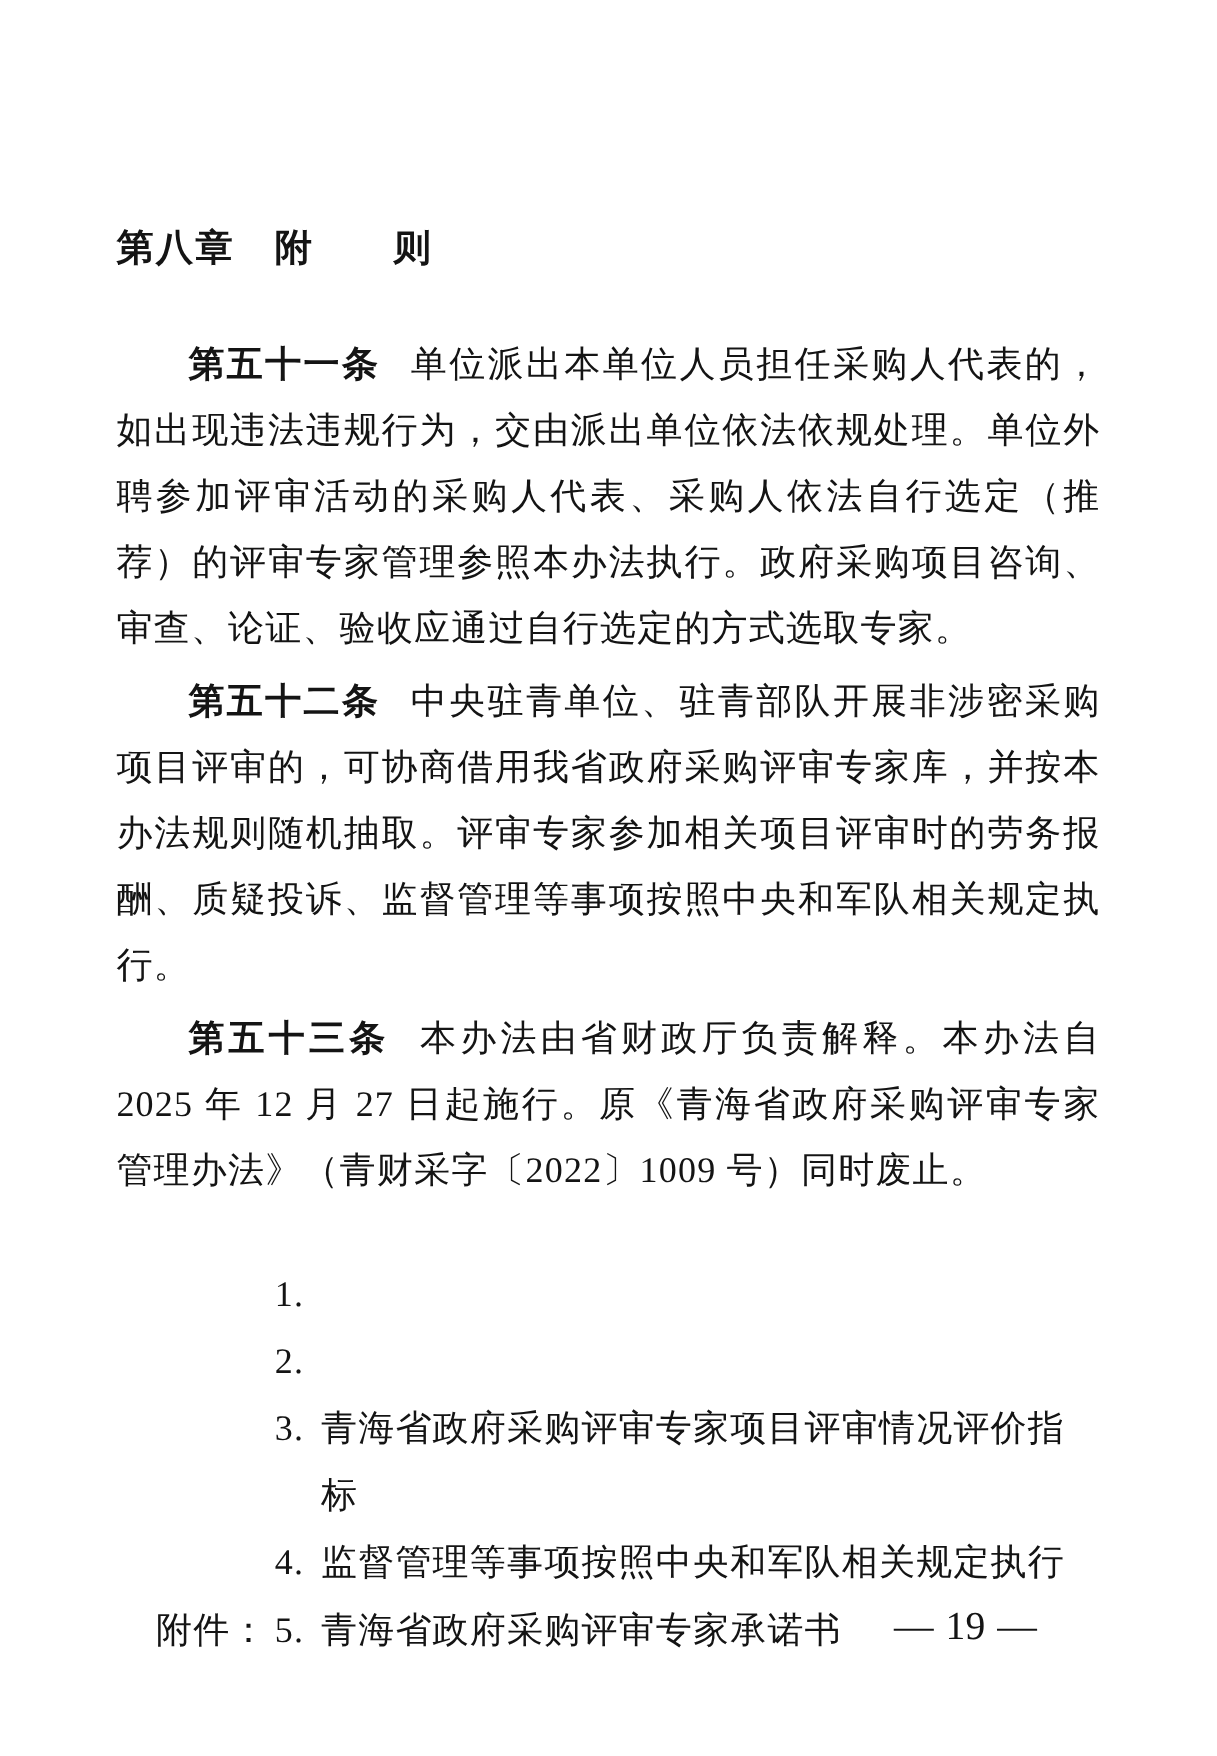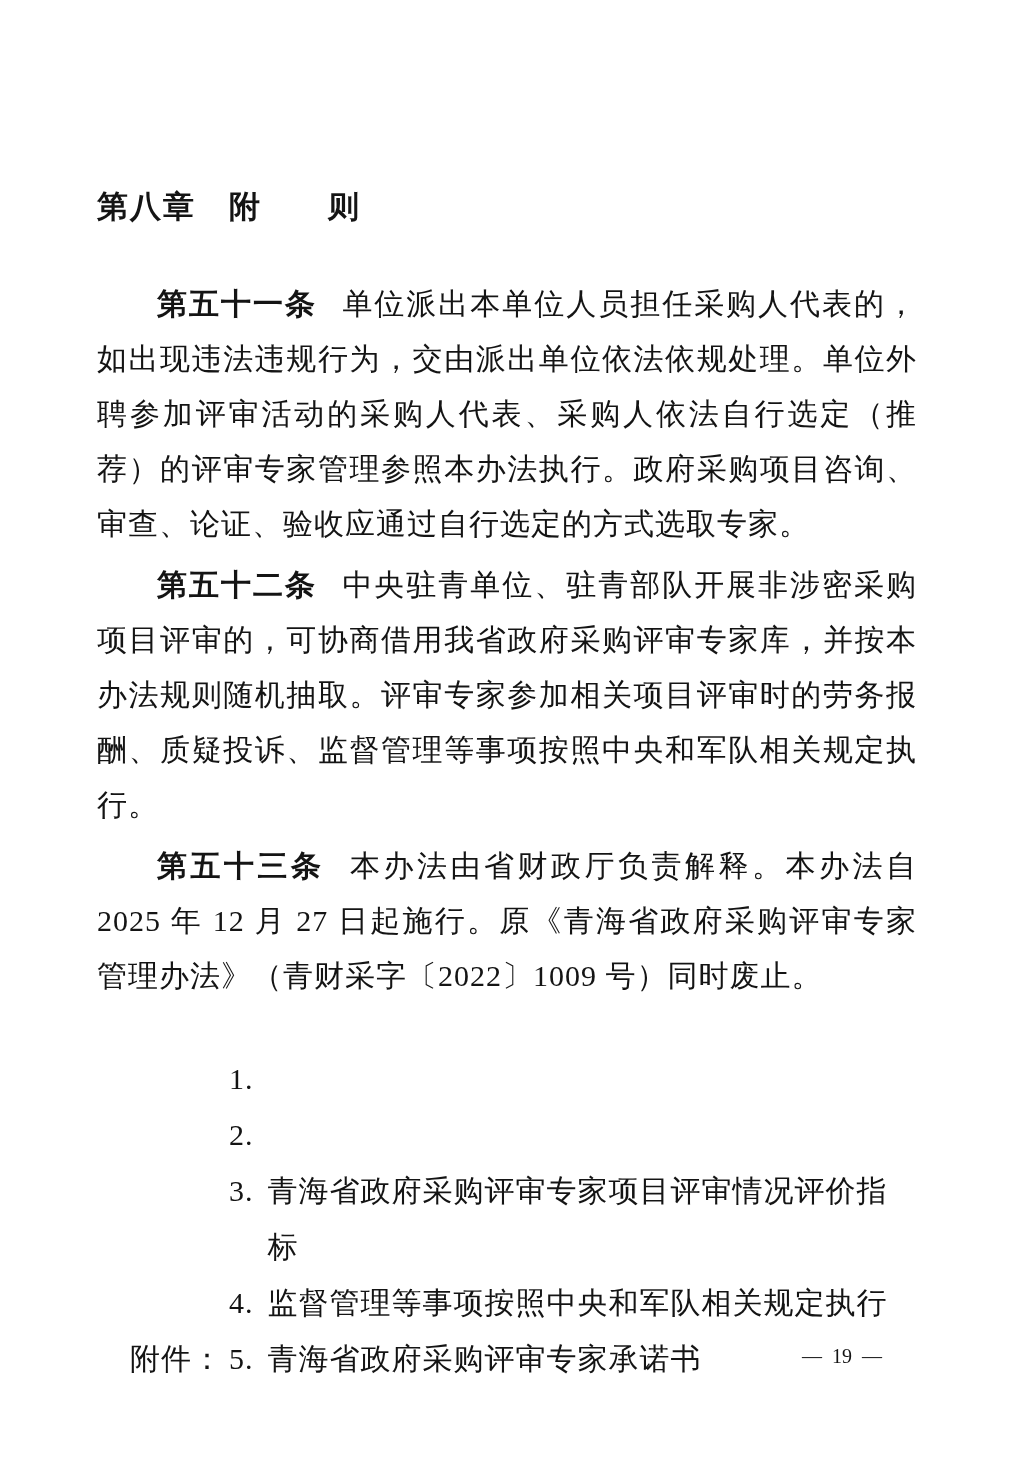--- a/index.html
+++ b/index.html
@@ -61,22 +61,22 @@
     display: flex;
     align-items: baseline;
   }
   .att-num {
     margin-right: 14px;
     white-space: nowrap;
   }
   .page-footer {
     position: absolute;
     top: 1336px;
-    right: 122px;
-    font-size: 20px;
+    right: 140px;
+    font-size: 33px;
     line-height: 40px;
     white-space: nowrap;
   }
   .page-footer .dash {
     margin: 0 10px;
   }
 </style>
 </head>
 <body>
 

